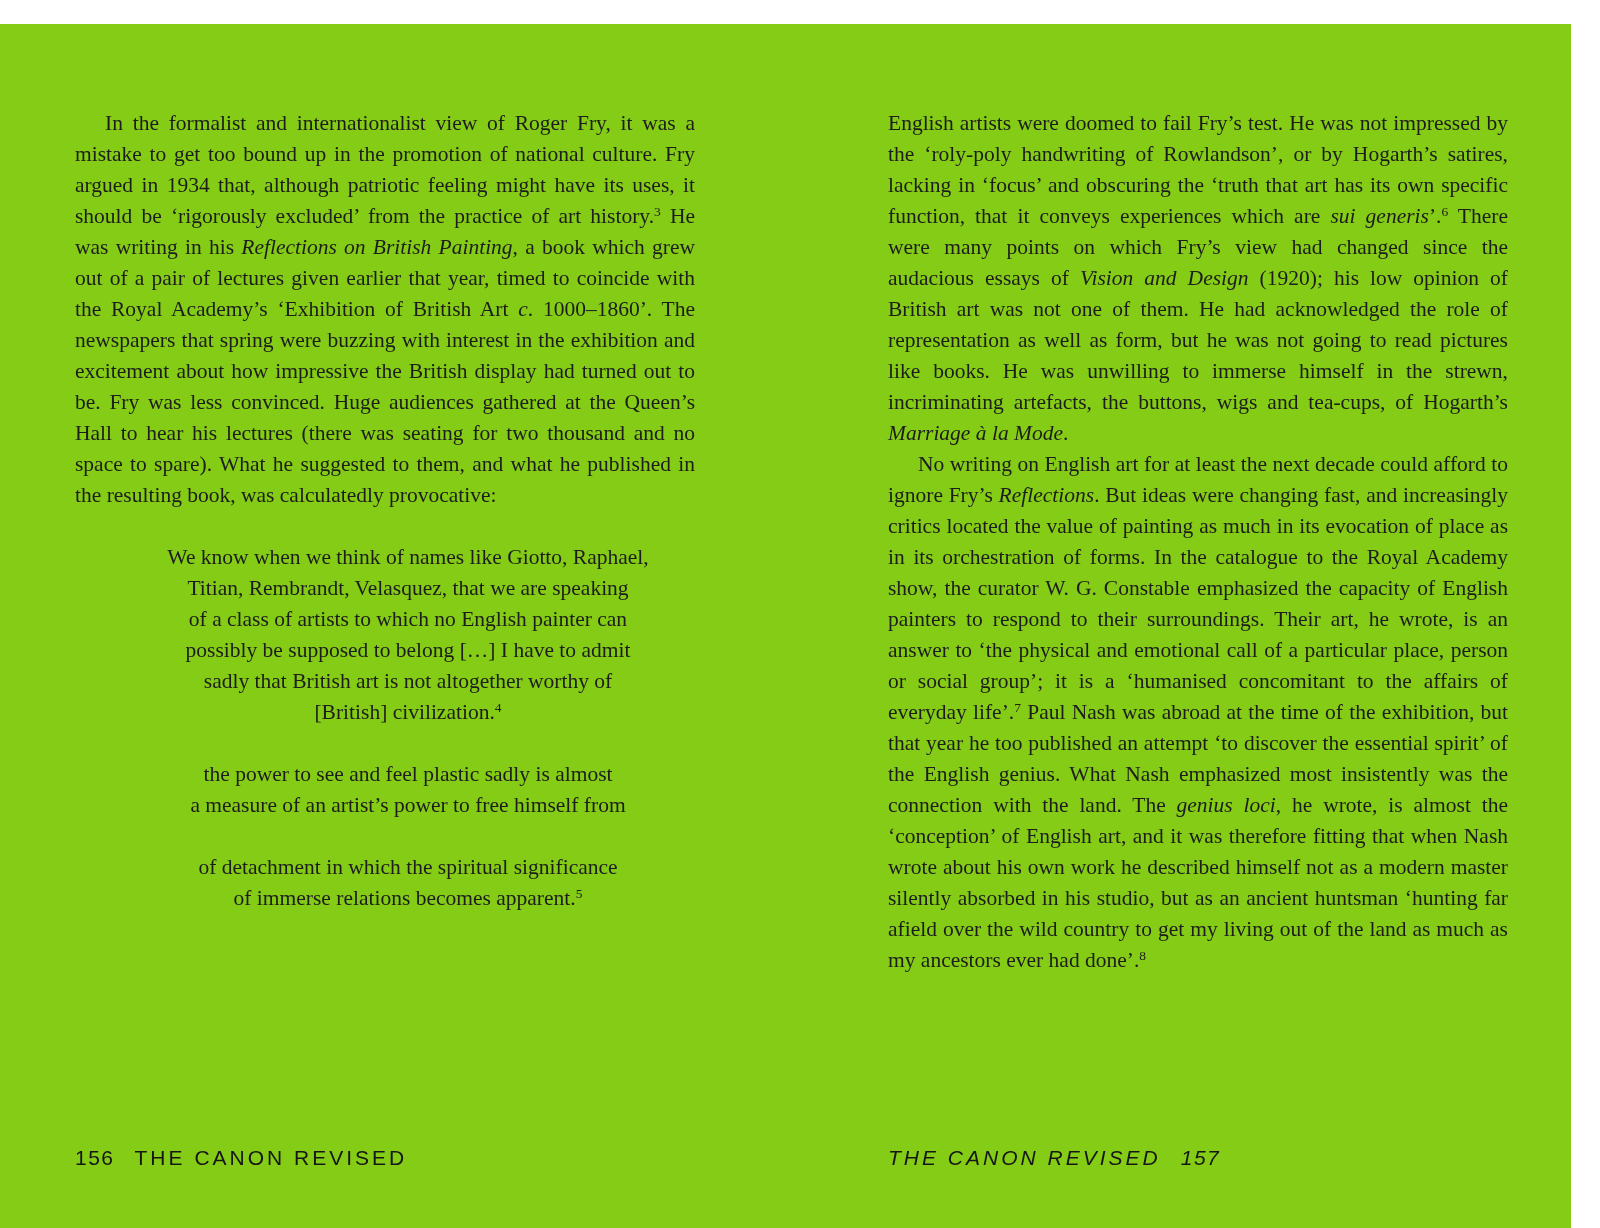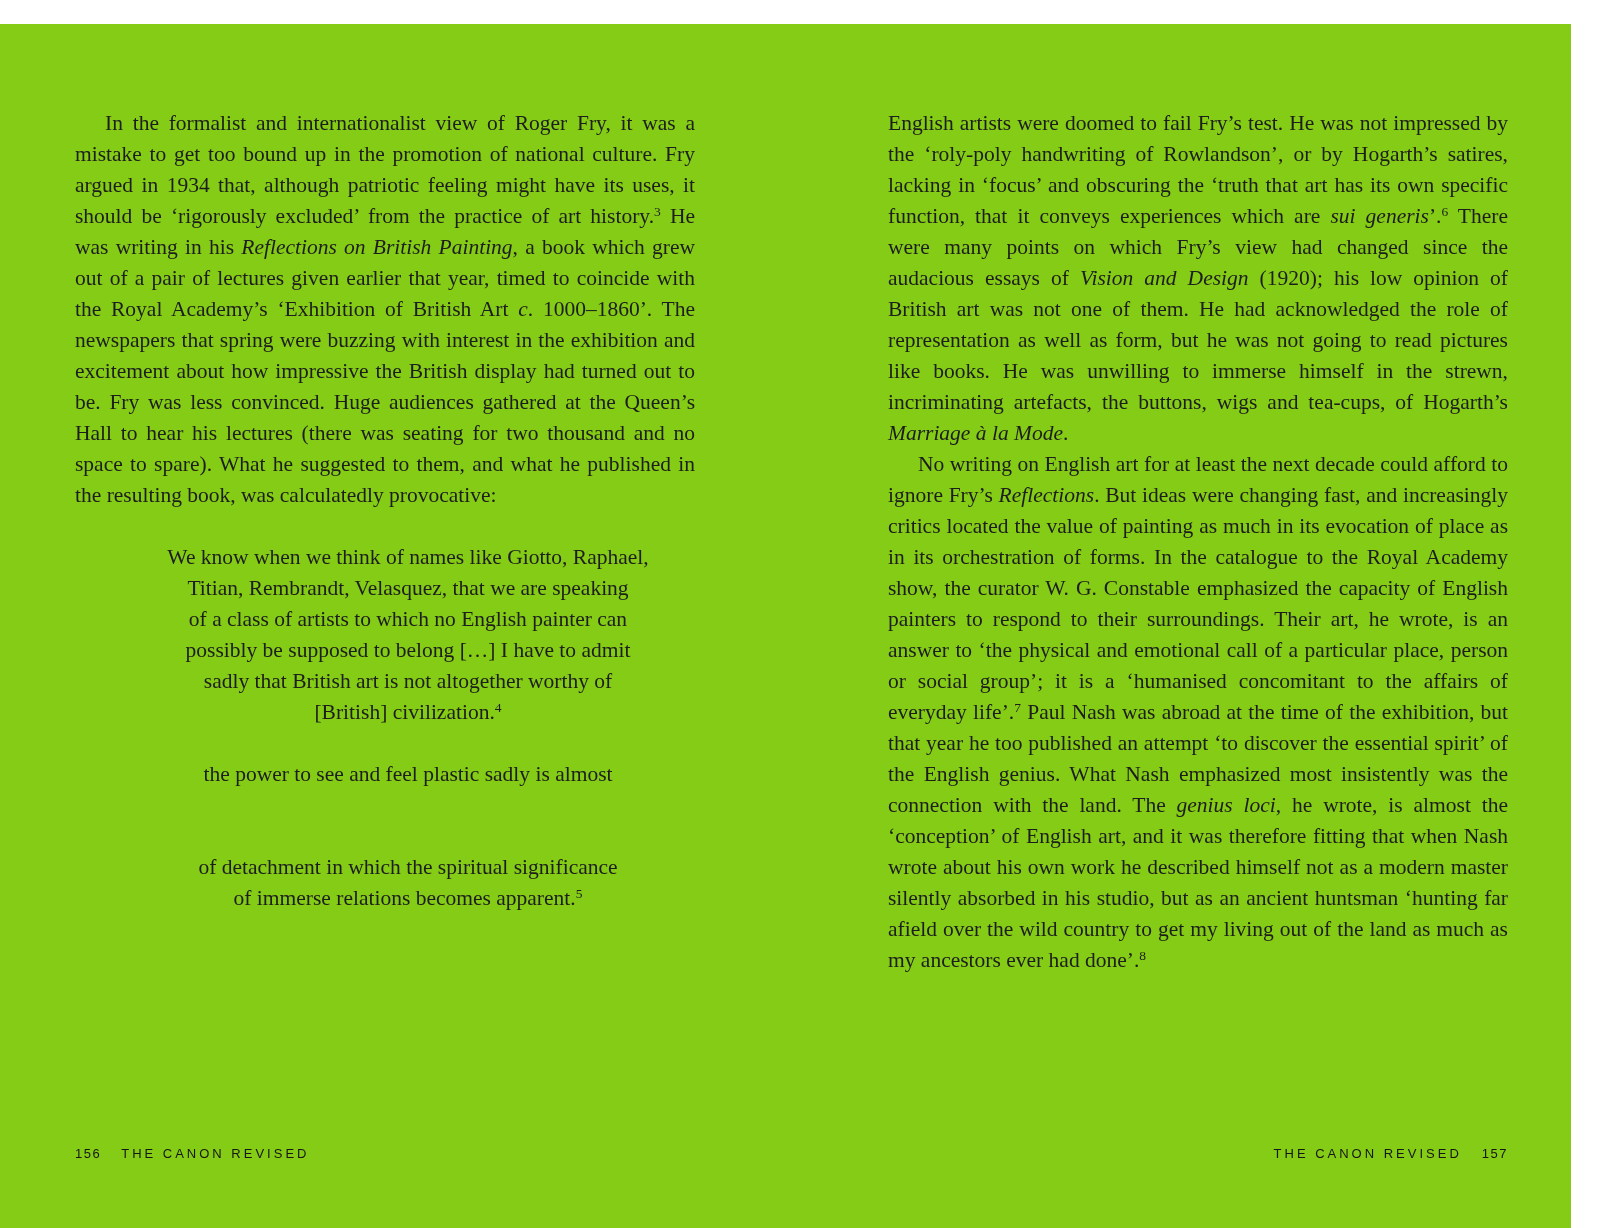--- a/index.html
+++ b/index.html
@@ -53,41 +53,41 @@
     line-height: 0;
     vertical-align: 7px;
   }
 
   .folio {
     position: absolute;
     top: 1122px;
     left: 0;
     right: 0;
     font-family: "Liberation Sans", "DejaVu Sans", sans-serif;
-    font-size: 13px;
+    font-size: 21px;
     letter-spacing: 3px;
     color: #161616;
     white-space: nowrap;
   }
   .folio-left  { text-align: left; }
-  .folio-right { text-align: right; }
+  .folio-right { text-align: left; font-style: italic; }
   .folio .page-num { letter-spacing: 1.5px; }
   .folio-left .running-head  { margin-left: 20px; }
   .folio-right .page-num     { margin-left: 20px; }
 </style>
 </head>
 <body>
 
 <div class="spread">
 
   <section class="page page-left">
     <div class="page-body">
         <p class="para indent"><span>In the formalist and internationalist view of Roger Fry, it was a mistake to get too bound up in the promotion of national culture. Fry argued in 1934 that, although patriotic feeling might have its uses, it should be ‘rigorously excluded’ from the practice of art history.</span><sup>3</sup><span> He was writing in his </span><em>Reflections on British Painting</em><span>, a book which grew out of a pair of lectures given earlier that year, timed to coincide with the Royal Academy’s ‘Exhibition of British Art </span><em>c</em><span>. 1000–1860’. The newspapers that spring were buzzing with interest in the exhibition and excitement about how impressive the British display had turned out to be. Fry was less convinced. Huge audiences gathered at the Queen’s Hall to hear his lectures (there was seating for two thousand and no space to spare). What he suggested to them, and what he published in the resulting book, was calculatedly provocative:</span></p>
         <div class="quote"><span>We know when we think of names like Giotto, Raphael,</span><br><span>Titian, Rembrandt, Velasquez, that we are speaking</span><br><span>of a class of artists to which no English painter can</span><br><span>possibly be supposed to belong […] I have to admit</span><br><span>sadly that British art is not altogether worthy of</span><br><span>[British] civilization.</span><sup>4</sup></div>
-        <div class="quote"><span>the power to see and feel plastic sadly is almost</span><br><br><br><span>of detachment in which the spiritual significance</span><br><span>of immerse relations becomes apparent.</span><sup>5</sup></div>
+        <div class="quote"><span>the power to see and feel plastic sadly is almost</span><br><span>a measure of an artist’s power to free himself from</span><br><br><span>of detachment in which the spiritual significance</span><br><span>of immerse relations becomes apparent.</span><sup>5</sup></div>
       </div>
     <footer class="folio folio-left">
       <span class="page-num">156</span><span class="running-head">THE CANON REVISED</span>
     </footer>
   </section>
 
   <section class="page page-right">
     <div class="page-body">
         <p class="para"><span>English artists were doomed to fail Fry’s test. He was not impressed by the ‘roly-poly handwriting of Rowlandson’, or by Hogarth’s satires, lacking in ‘focus’ and obscuring the ‘truth that art has its own specific function, that it conveys experiences which are </span><em>sui generis</em><span>’.</span><sup>6</sup><span> There were many points on which Fry’s view had changed since the audacious essays of </span><em>Vision and Design</em><span> (1920); his low opinion of British art was not one of them. He had acknowledged the role of representation as well as form, but he was not going to read pictures like books. He was unwilling to immerse himself in the strewn, incriminating artefacts, the buttons, wigs and tea-cups, of Hogarth’s </span><em>Marriage à la Mode</em><span>.</span></p>
         <p class="para indent"><span>No writing on English art for at least the next decade could afford to ignore Fry’s </span><em>Reflections</em><span>. But ideas were changing fast, and increasingly critics located the value of painting as much in its evocation of place as in its orchestration of forms. In the catalogue to the Royal Academy show, the curator W. G. Constable emphasized the capacity of English painters to respond to their surroundings. Their art, he wrote, is an answer to ‘the physical and emotional call of a particular place, person or social group’; it is a ‘humanised concomitant to the affairs of everyday life’.</span><sup>7</sup><span> Paul Nash was abroad at the time of the exhibition, but that year he too published an attempt ‘to discover the essential spirit’ of the English genius. What Nash emphasized most insistently was the connection with the land. The </span><em>genius loci</em><span>, he wrote, is almost the ‘conception’ of English art, and it was therefore fitting that when Nash wrote about his own work he described himself not as a modern master silently absorbed in his studio, but as an ancient huntsman ‘hunting far afield over the wild country to get my living out of the land as much as my ancestors ever had done’.</span><sup>8</sup></p>

